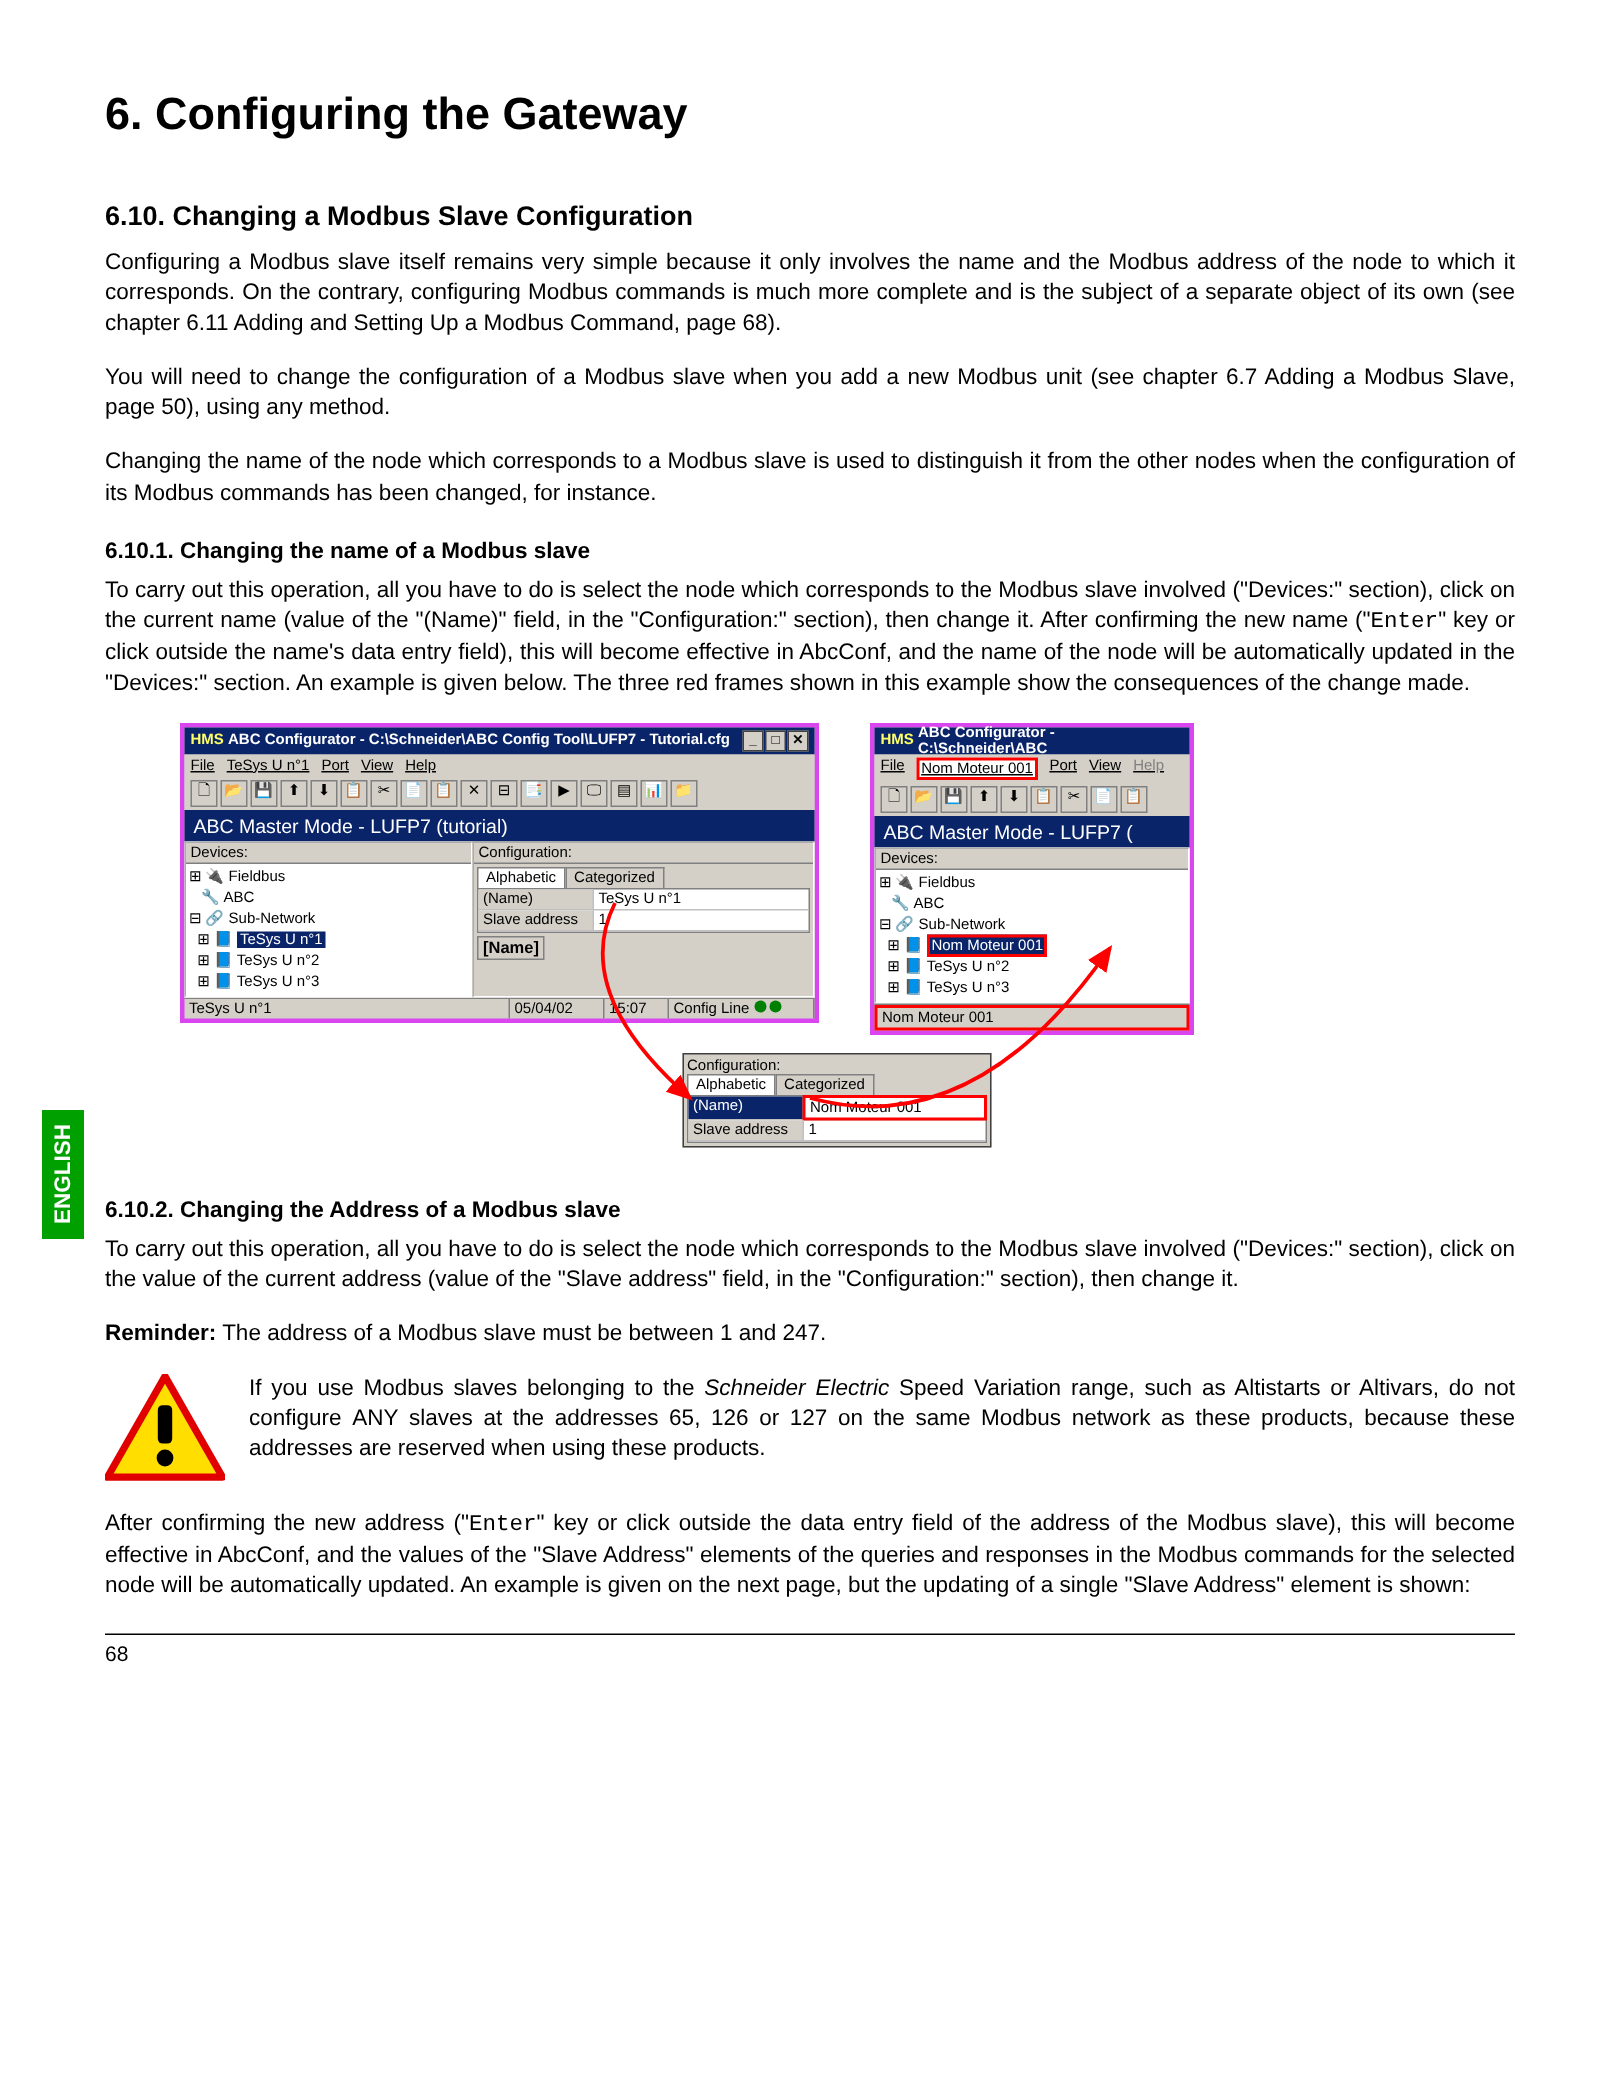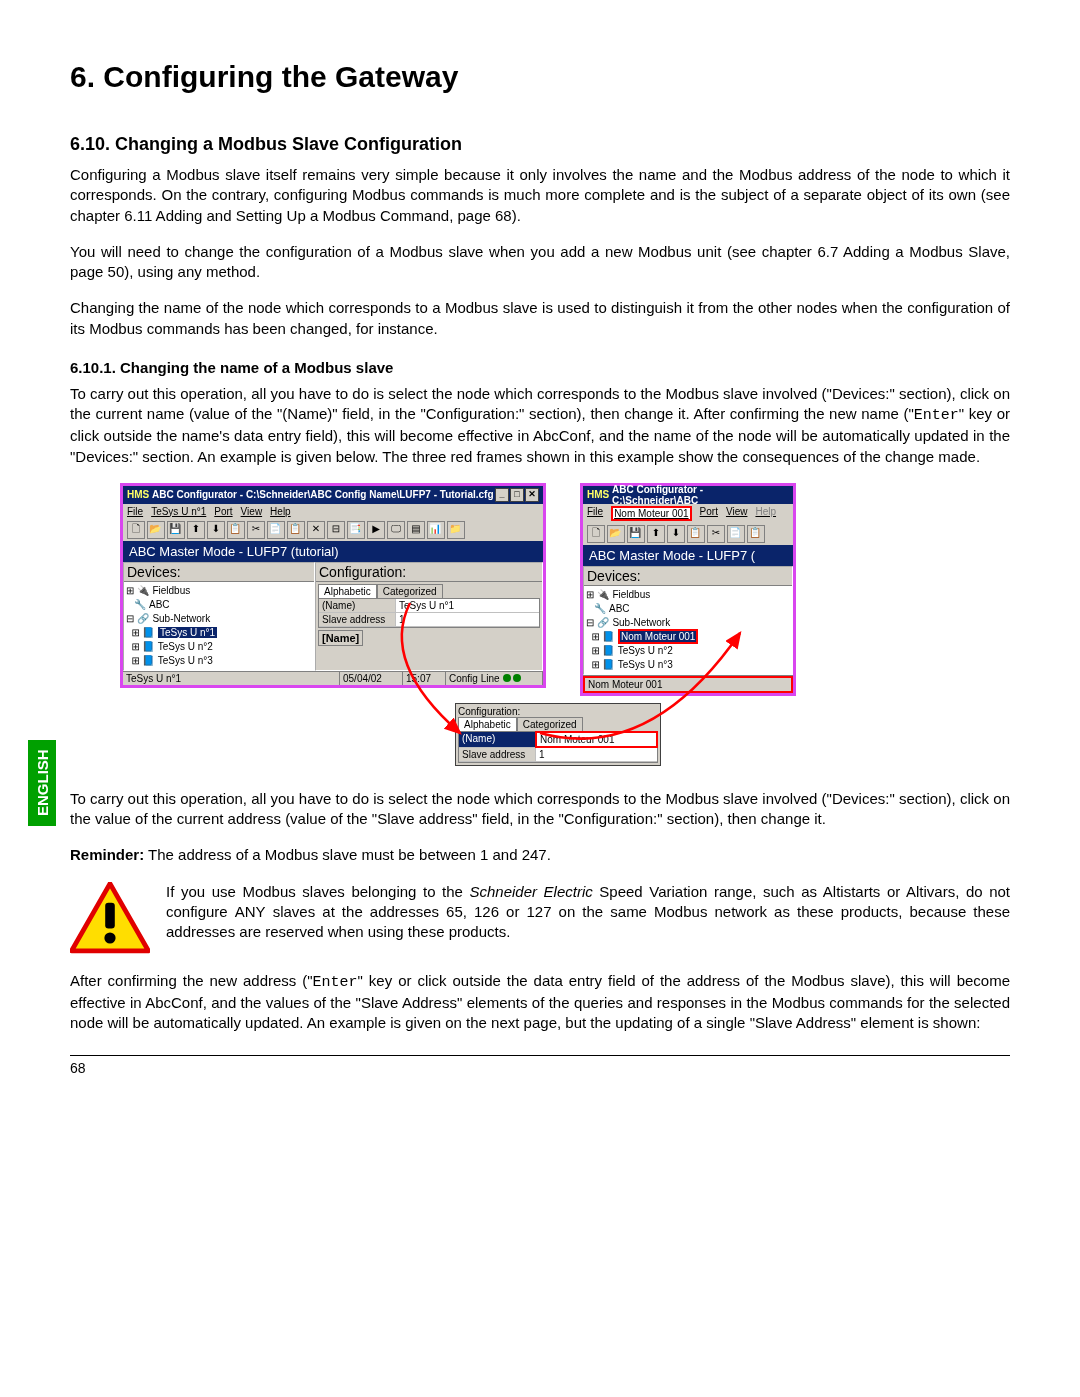--- a/index.html
+++ b/index.html
@@ -97,21 +97,21 @@
   }
   .tbtn { width:16px; height:16px; border:1px solid #808080; background:#d4d0c8; font-size:10px; line-height:14px; text-align:center;}
   .mode-bar {
     background: #0a246a;
     color: #fff;
     padding: 3px 6px;
     font-size: 13px;
   }
   .panes { display: flex; }
   .pane { border: 1px inset #fff; background: #fff; }
-  .pane-hdr { background:#d4d0c8; font-size:14px; padding:1px 3px; border-bottom:1px solid #808080;}
+  .pane-hdr { background:#d4d0c8; font-size:10px; padding:1px 3px; border-bottom:1px solid #808080;}
   .tree { padding: 2px; font-size:10px; line-height:14px;}
   .tree-row { white-space: nowrap; }
   .sel { background:#0a246a; color:#fff; padding:0 2px;}
   .redbox { border:2px solid #ff0000; padding:0 1px; color:#000; background:#fff;}
   .redbox-sel { border:2px solid #ff0000; padding:0 1px; background:#0a246a; color:#fff;}
   .cfg { padding:2px;}
   .tabs { display:flex; font-size:10px;}
   .tab { border:1px solid #808080; border-bottom:none; padding:1px 5px; background:#d4d0c8;}
   .tab.active { background:#fff;}
   .grid { border:1px solid #808080; background:#fff; font-size:10px;}
@@ -152,21 +152,21 @@
 
   <h3>6.10.1. Changing the name of a Modbus slave</h3>
   <p class="body-text">
     <span>To carry out this operation, all you have to do is select the node which corresponds to the Modbus slave involved ("Devices:" section), click on the current name (value of the "(Name)" field, in the "Configuration:" section), then change it. After confirming the new name ("</span><span class="enter-key">Enter</span><span>" key or click outside the name's data entry field), this will become effective in AbcConf, and the name of the node will be automatically updated in the "Devices:" section. An example is given below. The three red frames shown in this example show the consequences of the change made.</span>
   </p>
 
   <div class="figure-wrap">
 
     <div class="win" style="left:0; top:0; width:420px;">
       <div class="title-bar">
-        <span style="color:#ff6;">HMS</span>&nbsp;<span>ABC Configurator - C:\Schneider\ABC Config Name\LUFP7 - Tutorial.cfg</span>
+        <span style="color:#ff6;">HMS</span>&nbsp;<span>ABC Configurator - C:\Schneider\ABC Config Tool\LUFP7 - Tutorial.cfg</span>
         <div class="ctrls">
           <div class="ctrl">_</div>
           <div class="ctrl">□</div>
           <div class="ctrl">✕</div>
         </div>
       </div>
       <div class="menu-bar">
         <span>File</span>
         <span>TeSys U n°1</span>
         <span>Port</span>
@@ -302,20 +302,21 @@
     <svg class="arrow" style="left:410px; top:140px;" width="240" height="120">
       <defs>
           <marker id="ah2" markerWidth="8" markerHeight="8" refX="6" refY="3" orient="auto">
             <path d="M0,0 L7,3 L0,6 Z" fill="#ff0000"></path>
           </marker>
         </defs>
       <path d="M10,110 Q120,140 210,10" stroke="#ff0000" stroke-width="2.5" fill="none" marker-end="url(#ah2)"></path>
     </svg>
   </div>
 
+  <h3>6.10.2. Changing the Address of a Modbus slave</h3>
   <p class="body-text">To carry out this operation, all you have to do is select the node which corresponds to the Modbus slave involved ("Devices:" section), click on the value of the current address (value of the "Slave address" field, in the "Configuration:" section), then change it.</p>
   <p>
     <b>Reminder:</b><span> The address of a Modbus slave must be between 1 and 247.</span>
   </p>
 
   <div class="warn-row">
     <div class="warn-icon">
       <svg viewBox="0 0 100 90">
         <polygon points="50,2 98,86 2,86" fill="#ffde00" stroke="#e00000" stroke-width="6" stroke-linejoin="round"></polygon>
         <rect x="44" y="26" width="12" height="32" rx="4" fill="#000"></rect>

